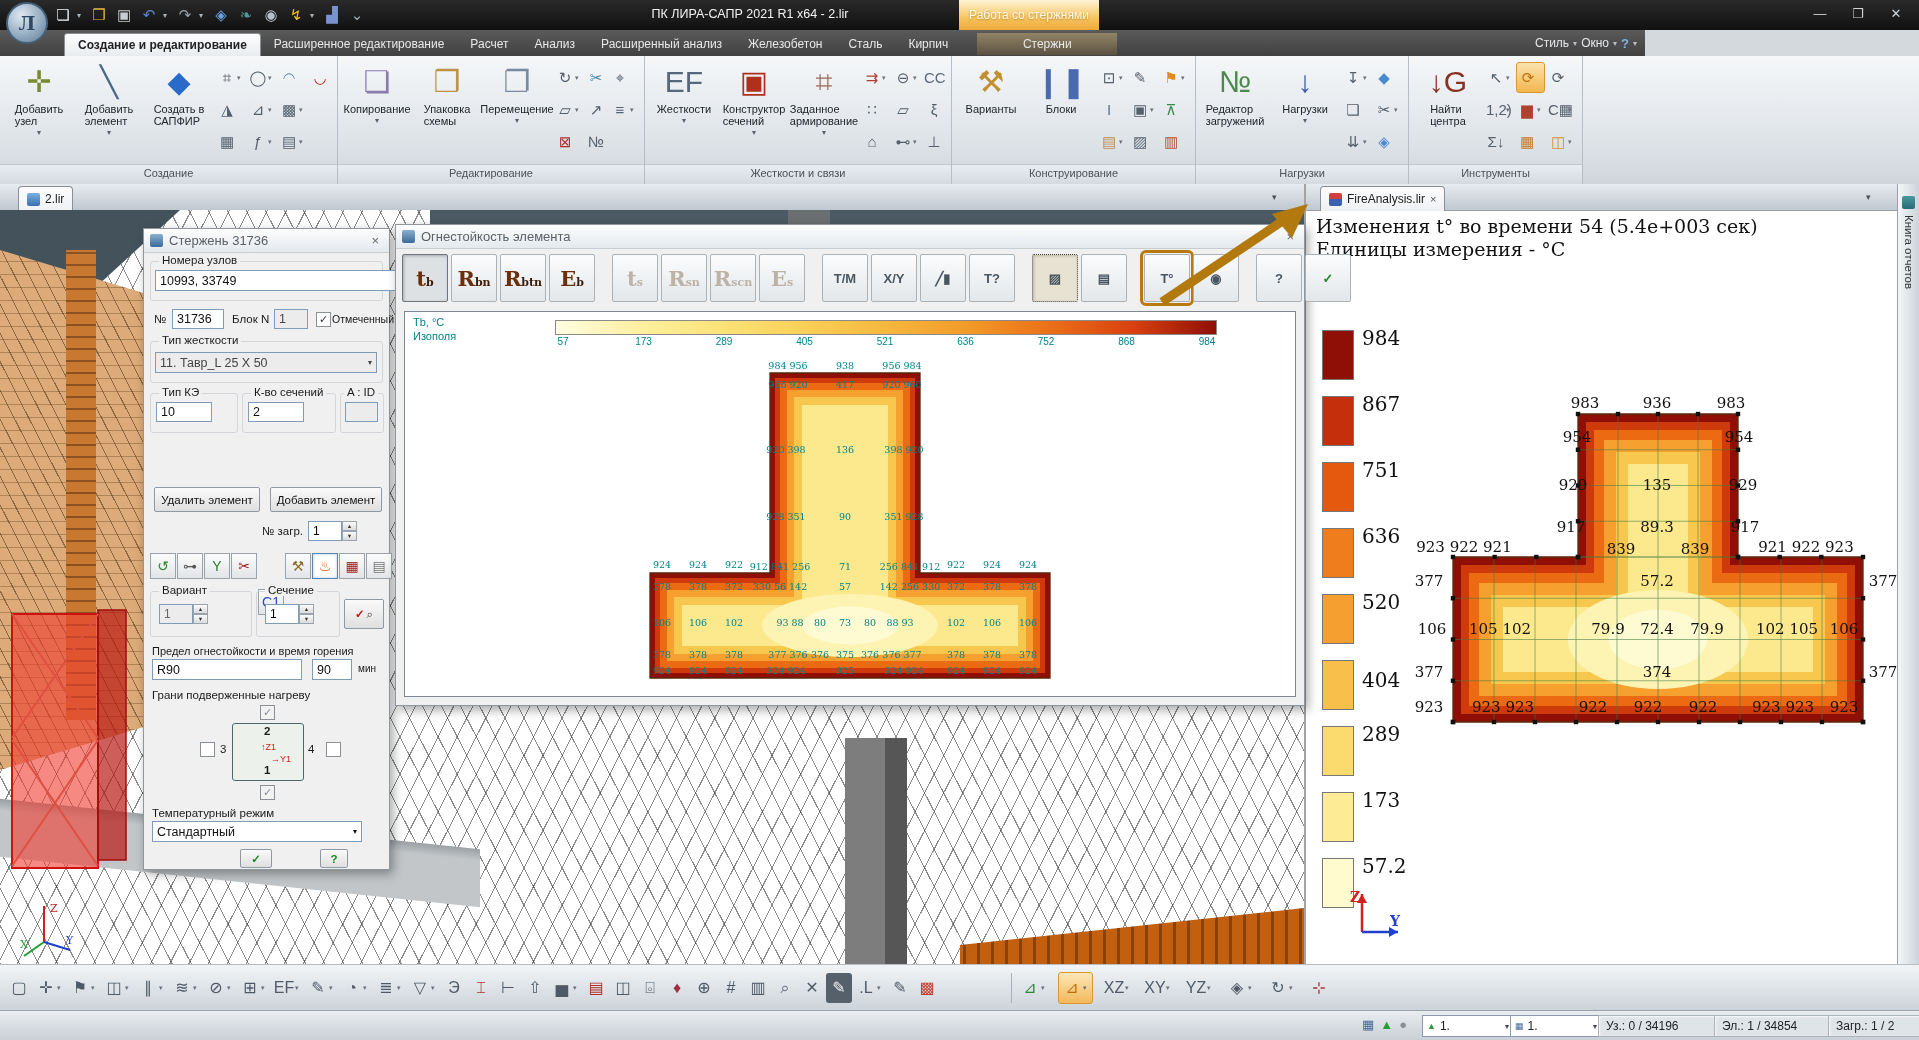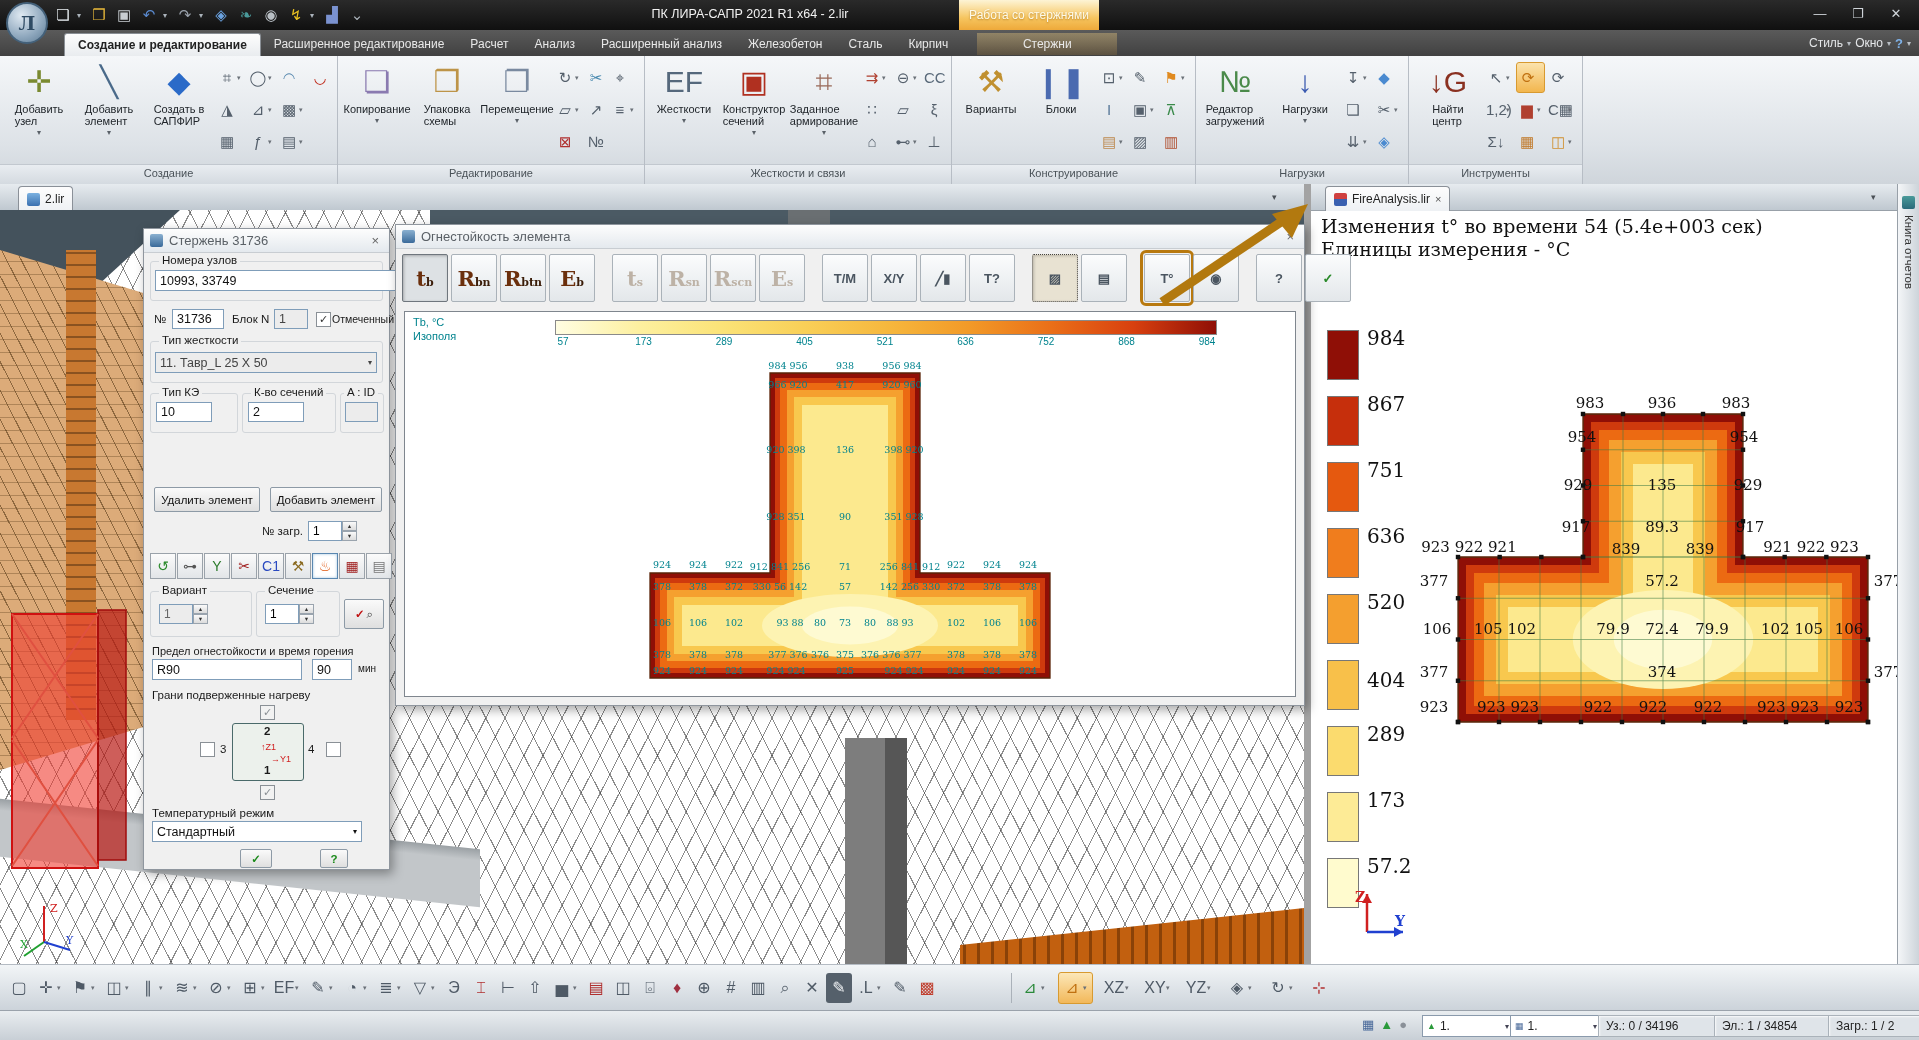--- a/index.html
+++ b/index.html
@@ -17,21 +17,21 @@
   .qab{width:22px;height:22px;display:flex;align-items:center;justify-content:center;
        color:#cfd6dd;font-size:15px;border-radius:3px;}
   .qadd{color:#aab2ba;font-size:8px;width:8px;}
   #wintitle{top:7px;left:540px;width:420px;text-align:center;color:#f2f2f2;font-size:12.5px;}
   #ctxgroup{left:959px;top:0;width:140px;height:30px;text-align:center;line-height:30px;
         background:linear-gradient(#fdf4d5,#f6c55f 60%,#eea93a);color:#fdfae8;font-size:12px;
         text-shadow:0 1px 2px rgba(150,90,0,.6);}
   #winbtns{right:4px;top:0;height:28px;display:flex;}
   .winb{width:38px;height:26px;color:#cfd4d9;font-size:13px;display:flex;align-items:center;justify-content:center;}
   
-  #tabrow{left:0;top:30px;width:1919px;height:26px;background:linear-gradient(#5a5a5a,#414141);display:flex;align-items:flex-end;}
+  #tabrow{left:0;top:30px;width:1645px;height:26px;background:linear-gradient(#5a5a5a,#414141);display:flex;align-items:flex-end;}
   .rtab{height:22px;line-height:22px;padding:0 13px;color:#e8e8e8;font-size:12px;white-space:nowrap;}
   .rtab.active{background:linear-gradient(#fdfdfd,#e9ecef);color:#222;border-radius:3px 3px 0 0;
                border:1px solid #8a8f95;border-bottom:none;font-weight:bold;}
   .rtab.ctx{width:114px;text-align:center;background:linear-gradient(rgba(252,214,130,.35),rgba(238,169,58,.15));}
   #tabspacer{flex:1;}
   #menuR{display:flex;align-items:center;height:26px;color:#e4e6e8;font-size:12px;gap:4px;padding-right:8px;}
   .mrC{font-size:8px;color:#b8bec4;}
   #helpQ{color:#7fb2e8;font-weight:bold;font-size:13px;}
   
   #ribbon{left:0;top:56px;width:1919px;height:128px;
@@ -60,21 +60,21 @@
   .tabdd{font-size:9px;color:#4a5056;top:8px;}
   
   #scene{left:0;top:26px;width:1304px;height:754px;background:#fff;overflow:hidden;}
   .hatch{background-image:
     repeating-linear-gradient(63deg,rgba(45,45,45,.55) 0 1px,transparent 1px 17px),
     repeating-linear-gradient(117deg,rgba(45,45,45,.55) 0 1px,transparent 1px 17px);}
   .tanhatch{background-color:#dcab79;background-image:
     repeating-linear-gradient(63deg,rgba(90,60,25,.6) 0 1px,transparent 1px 13px),
     repeating-linear-gradient(0deg,rgba(90,60,25,.35) 0 1px,transparent 1px 13px);}
   
-  #panel{left:1304px;top:0;width:593px;height:780px;background:#fff;border-left:7px solid #a3a3a3;}
+  #panel{left:1304px;top:0;width:593px;height:780px;background:#fff;border-left:2px solid #a3a3a3;}
   #panelhead div{font-family:"DejaVu Serif",serif;font-size:19px;color:#111;line-height:23px;}
   .swatch{left:16px;width:30px;height:48px;border:1px solid #777;}
   .swlabel{left:56px;font-family:"DejaVu Serif",serif;font-size:20px;color:#111;}
   
   #reports{left:1897px;top:0;width:22px;height:780px;background:linear-gradient(90deg,#f4f6f8,#cdd4da);
            border-left:1px solid #98a0a8;display:flex;flex-direction:column;align-items:center;padding-top:6px;box-sizing:border-box;}
   #reports span{writing-mode:vertical-rl;font-size:11.5px;color:#333;margin-top:6px;}
   
   .dlg{background:#f0f0f0;border:1px solid #8f969e;box-shadow:3px 4px 10px rgba(0,0,0,.35);}
   .dlgtitle{height:23px;background:linear-gradient(#fdfdfd,#e4e9ee);border-bottom:1px solid #c8cdd2;
@@ -437,21 +437,21 @@
           </div>
         </div>
       </div>
       <div class="rglabel">Нагрузки</div>
     </div>
     <div class="rgroup">
       <div class="rg-items">
         <div class="bigbtn">
           <div class="bigic" style="color: rgb(138, 48, 32);">↓G</div>
           <div class="bigt">Найти
-центр</div>
+центра</div>
         </div>
         <div class="smallgrid">
           <div class="smallbtn">
             <span class="sg">↖</span>
             <span class="sdd">▾</span>
           </div>
           <div class="smallbtn">
             <span class="sg">1,2)</span>
             <span class="sdd">▾</span>
           </div>
@@ -736,21 +736,21 @@
       <div class="spinb">
           <div>▲</div>
           <div>▼</div>
         </div>
     </div>
     <div id="sstrip" style="left:6px;top:324px">
         <div class="stri" style="color: rgb(42, 138, 42);">↺</div>
         <div class="stri" style="color: rgb(85, 85, 85);">⊶</div>
         <div class="stri" style="color: rgb(42, 122, 42);">Y</div>
         <div class="stri" style="color: rgb(160, 32, 32);">✂</div>
-        <div class="stri" style="color: rgb(42, 74, 192);">C1</div>
+        <div class="stri" style="color: rgb(42, 74, 192); margin-top: 36px;">C1</div>
         <div class="stri" style="color: rgb(138, 106, 32);">⚒</div>
         <div class="stri act" style="color: rgb(224, 88, 16);">♨</div>
         <div class="stri" style="color: rgb(160, 32, 32);">▦</div>
         <div class="stri" style="color: rgb(119, 119, 119);">▤</div>
       </div>
     <div class="gbox" style="left:6px;top:362px;width:100px;height:44px">
       <span class="gboxl">Вариант</span>
       <div class="spin" style="left:8px;top:12px">
         <div class="spinv dis">1</div>
         <div class="spinb">

